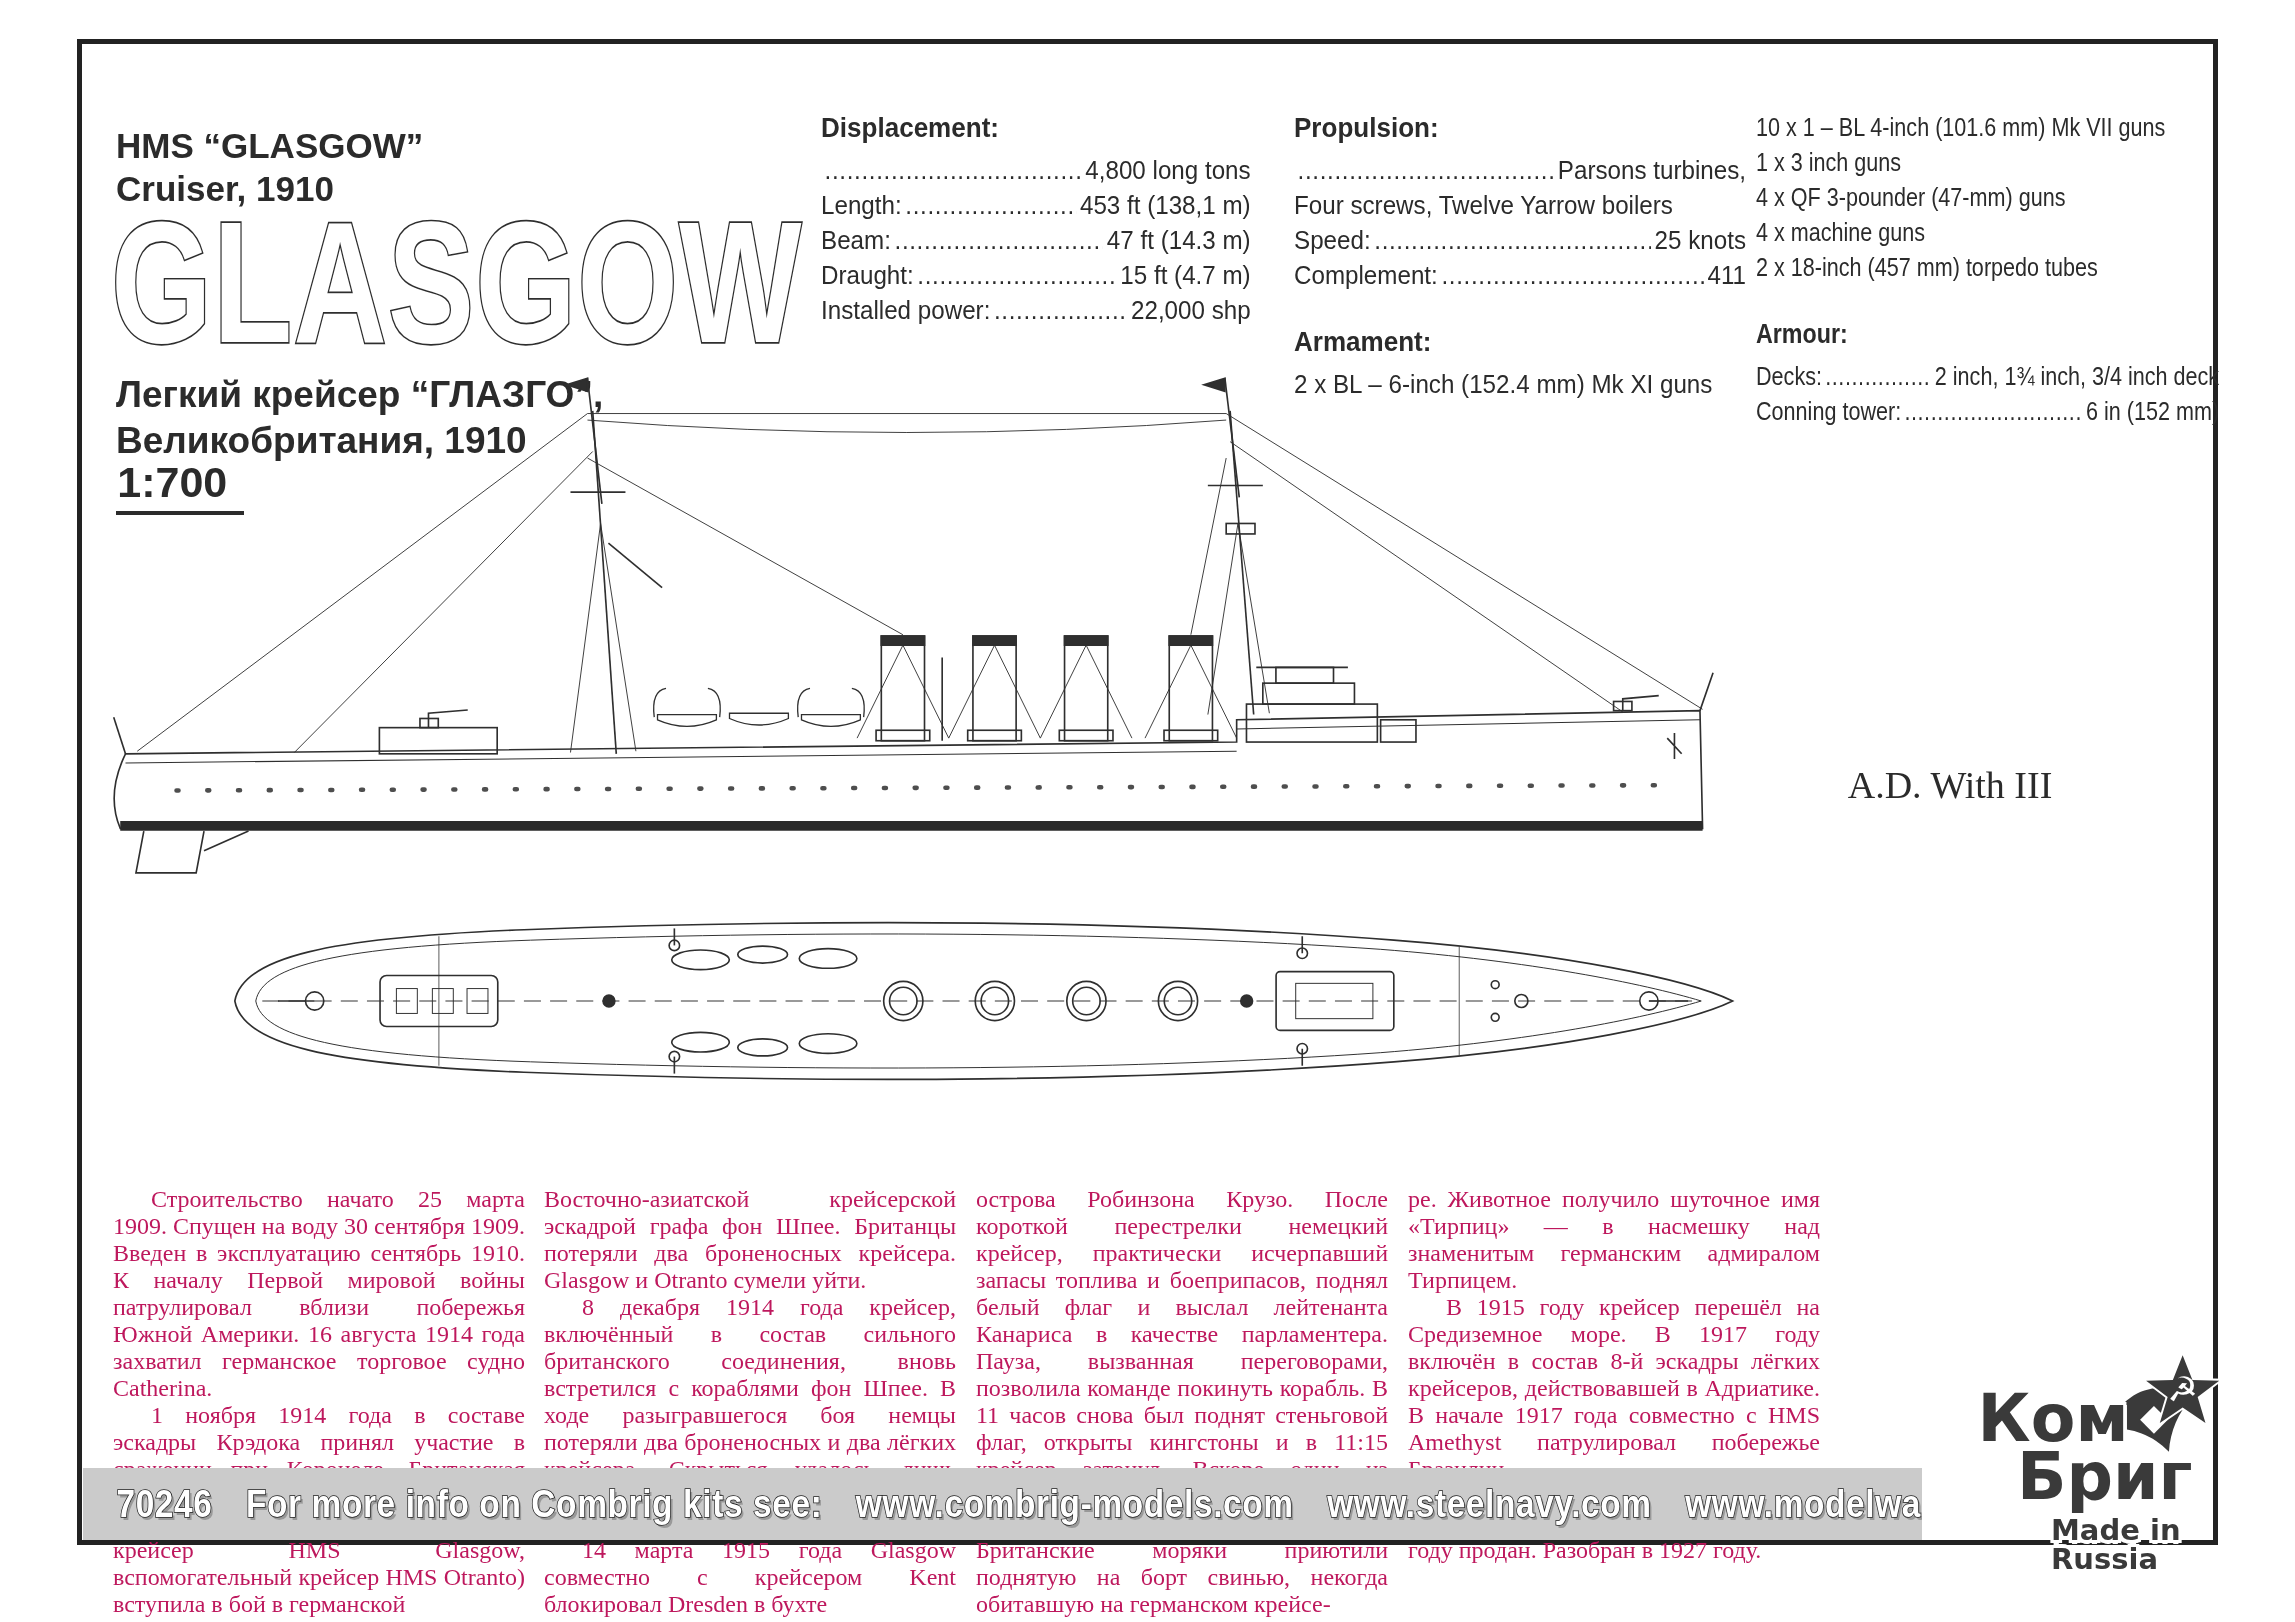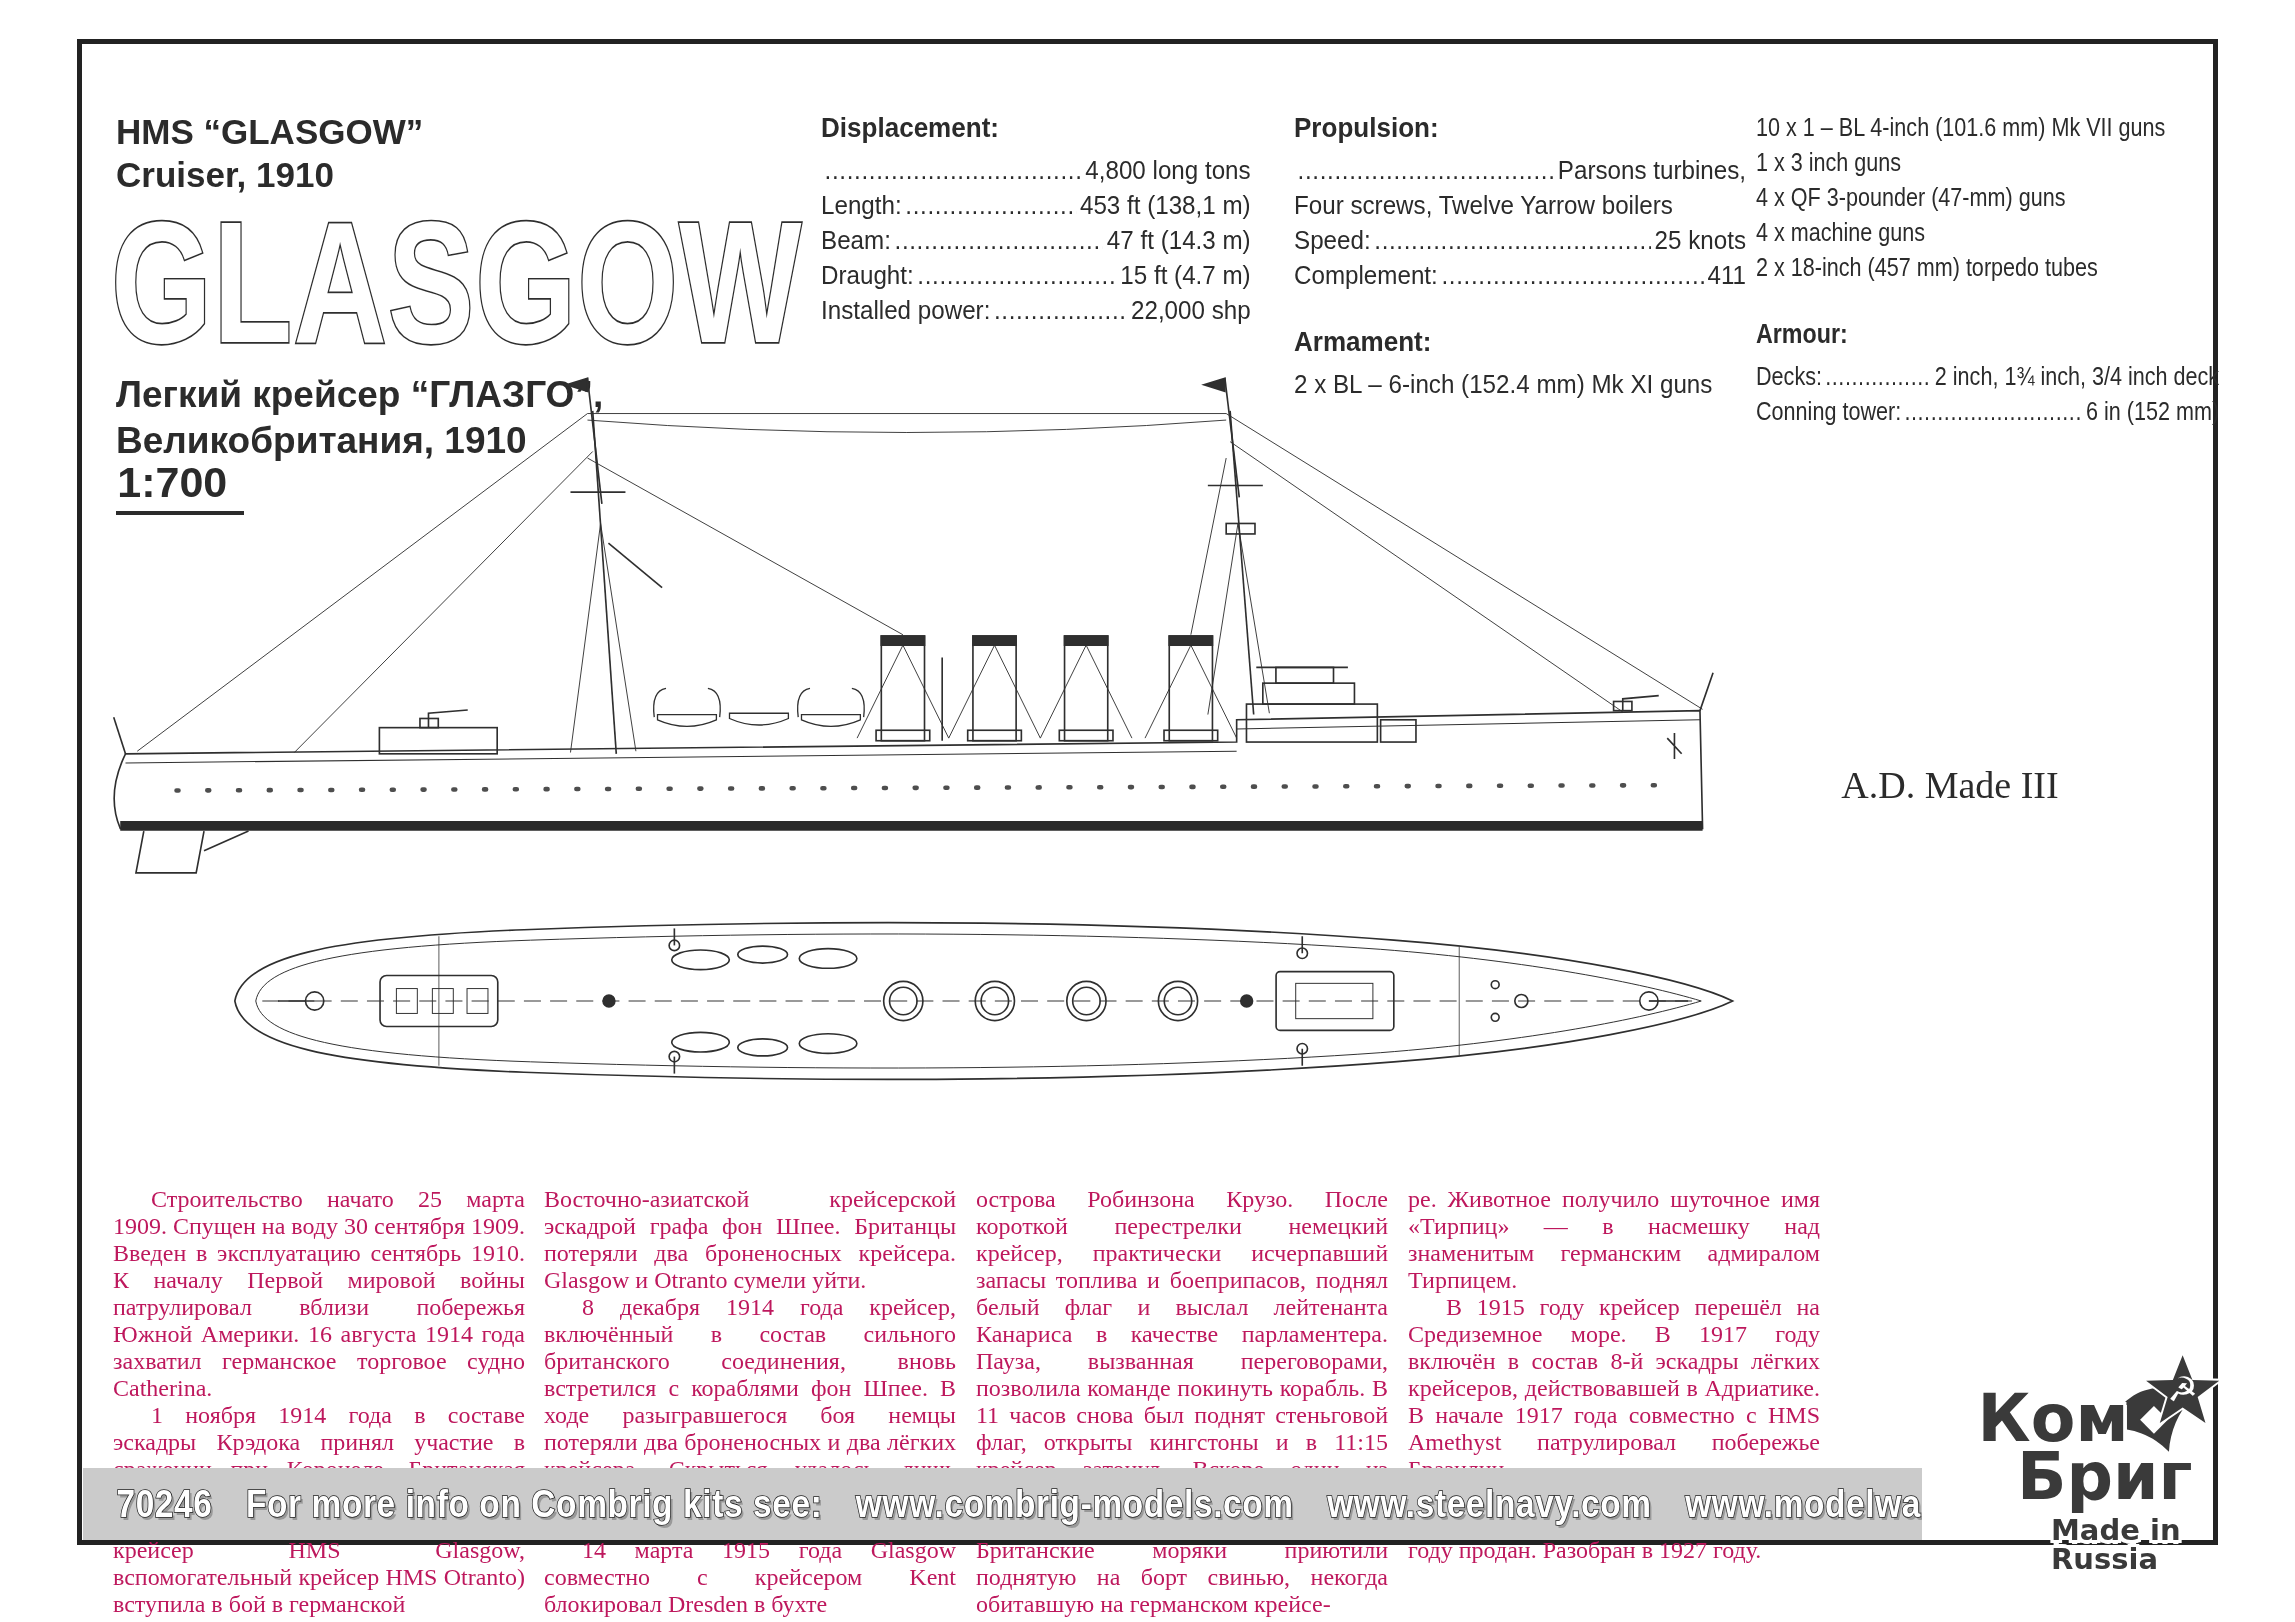--- a/index.html
+++ b/index.html
@@ -6,21 +6,21 @@
   html,body { background:#ffffff; }
   #sheet {
     position:relative; width:2295px; height:1623px; background:#ffffff;
     font-family:"Liberation Sans", sans-serif; color:#2b2b2b; overflow:hidden;
   }
   #frame {
     position:absolute; left:77px; top:39px; width:2141px; height:1506px;
     border:5.9px solid #222222;
   }
   
-  .title-block { position:absolute; left:116px; top:110px; }
+  .title-block { position:absolute; left:116px; top:124px; }
   .title-line { font-size:35px; font-weight:bold; line-height:43px; letter-spacing:0; }
   .big-name {
     position:absolute; left:111px; top:196px; font-size:173px; font-weight:bold;
     line-height:173px; color:#ffffff; -webkit-text-stroke:3.3px #2e2e2e;
     paint-order:stroke fill; letter-spacing:1.3px; white-space:nowrap;
     transform:scaleX(0.75); transform-origin:left top;
   }
   .subtitle-ru { position:absolute; left:116px; top:372px; }
   .subtitle-ru div { font-size:37px; font-weight:bold; line-height:46px; }
   .scale {
@@ -320,21 +320,21 @@
       <circle cx="700" cy="270" r="8"></circle>
         <line x1="700" y1="270" x2="700" y2="296"></line>
       <circle cx="1660" cy="112" r="8"></circle>
         <line x1="1660" y1="112" x2="1660" y2="86"></line>
       <circle cx="1660" cy="258" r="8"></circle>
         <line x1="1660" y1="258" x2="1660" y2="284"></line>
     </svg>
   </div>
 
   <div class="credit">
-    <div class="serif">A.D. Made III</div>
+    <div class="serif">A.D. With III</div>
   </div>
 
   <div class="hist-col" id="hist1">
     <p>Строительство начато 25 марта 1909. Спущен на воду 30 сентября 1909. Введен в эксплуатацию сентябрь 1910. К началу Первой мировой войны патрулировал вблизи побережья Южной Америки. 16 августа 1914 года захватил германское торговое судно Catherina.</p>
     <p>1 ноября 1914 года в составе эскадры Крэдока принял участие в сражении при Коронеле. Британская эскадра (броненосные крейсера HMS Good Hope и HMS Monmouth, лёгкий крейсер HMS Glasgow, вспомогательный крейсер HMS Otranto) вступила в бой в германской</p>
   </div>
   <div class="hist-col" id="hist2">
     <p class="noindent">Восточно-азиатской крейсерской эскадрой графа фон Шпее. Британцы потеряли два броненосных крейсера. Glasgow и Otranto сумели уйти.</p>
     <p>8 декабря 1914 года крейсер, включённый в состав сильного британского соединения, вновь встретился с кораблями фон Шпее. В ходе разыгравшегося боя немцы потеряли два броненосных и два лёгких крейсера. Скрыться удалось лишь крейсеру Dresden и госпитальному судну.</p>
     <p>14 марта 1915 года Glasgow совместно с крейсером Kent блокировал Dresden в бухте</p>

